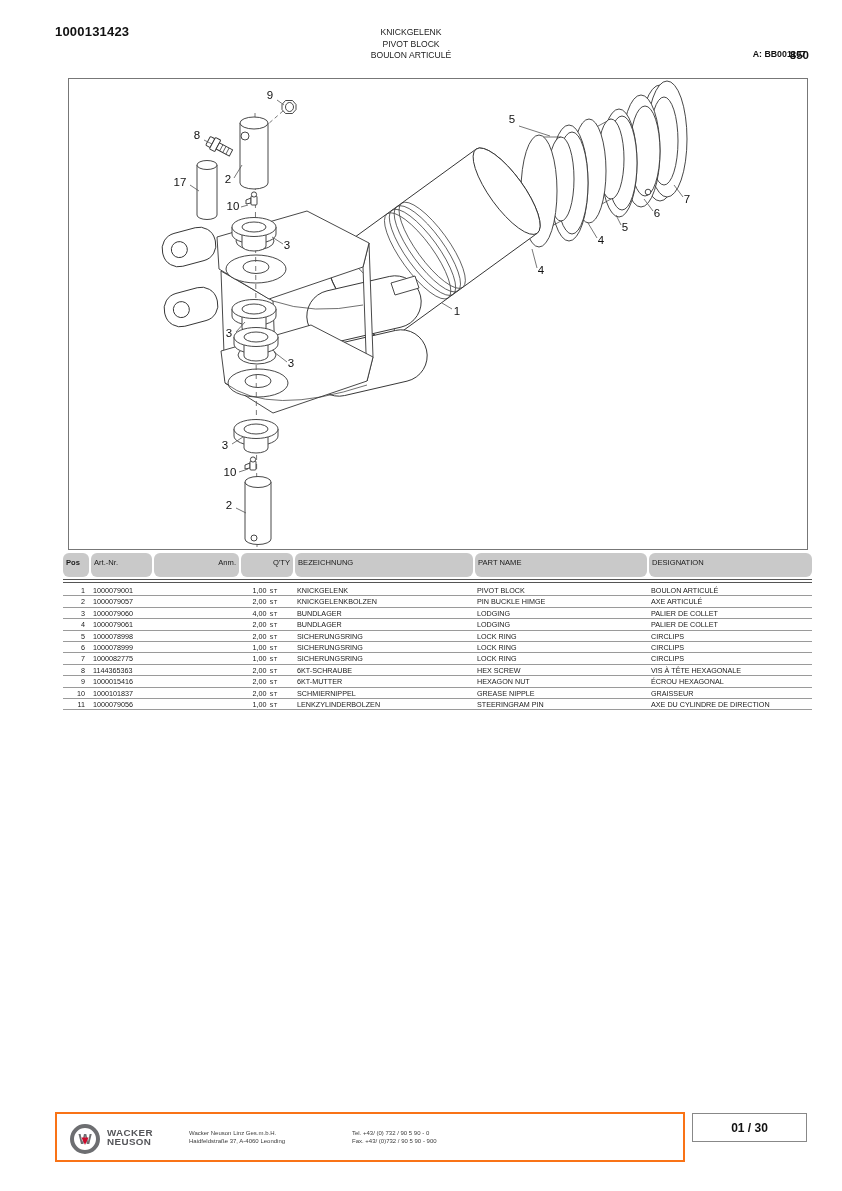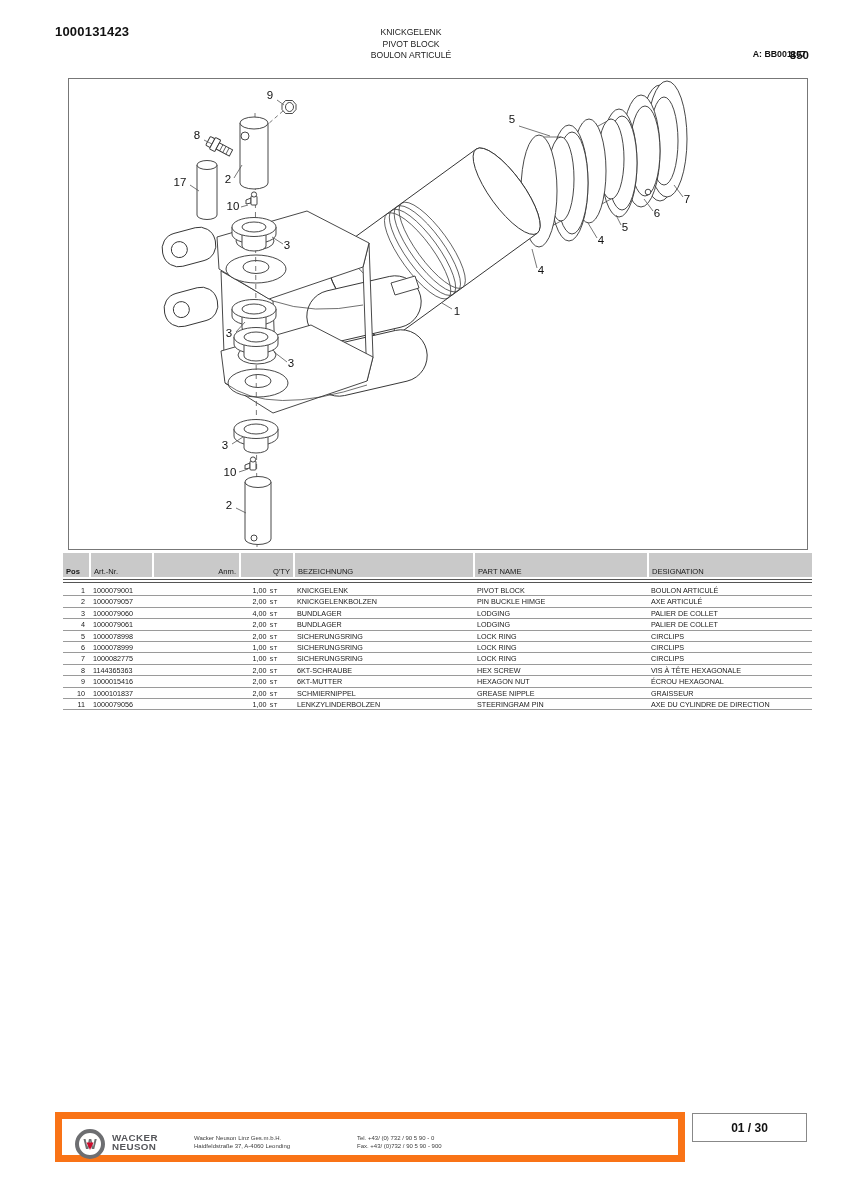--- a/index.html
+++ b/index.html
@@ -16,33 +16,33 @@
   .diagram-box { position:absolute; left:68px; top:78px; width:740px; height:472px; border:1px solid #777; background:#fff; }
   .diagram-box svg { display:block; }
   .part { stroke:#333; stroke-width:0.9; fill:#fff; stroke-linejoin:round; }
   .thin { stroke:#333; stroke-width:0.7; fill:none; }
   .callout-text { font-size:11.5px; fill:#111; font-family:"Liberation Sans",sans-serif; }
   .leader { stroke:#555; stroke-width:0.8; }
 
   
   .parts-table { position:absolute; left:63px; top:553px; width:749px; font-size:7.2px; color:#1a1a1a; }
   .tgrid { display:grid; grid-template-columns:26px 61px 85px 52px 178px 172px 163px; column-gap:2px; }
-  .thead .cell { background:#c9c9c9; height:15px; line-height:13px; font-size:7.6px; padding:12px 3px; white-space:nowrap; overflow:hidden; }
+  .thead .cell { background:#c9c9c9; height:24px; line-height:13px; font-size:7.6px; padding:3px 3px; white-space:nowrap; overflow:hidden;border-radius:6px; }
   .thead .c-pos { font-weight:bold; }
   .thead .c-anm, .thead .c-qty { text-align:right; }
   .dbl-rule { margin-top:2px; height:4px; border-top:1.2px solid #555; border-bottom:1.2px solid #555; }
   .tbody { margin-top:2px; }
   .trow { height:11.4px; line-height:11.4px; border-bottom:1px solid #9a9a9a; }
   .trow .cell { white-space:nowrap; overflow:hidden; padding:0 2px; }
   .cell-pos { text-align:right; padding-right:4px !important; }
   .cell-qty { display:flex; justify-content:center; align-items:baseline; gap:3px; padding-right:6px !important; }
   .cell-qty .unit { font-size:5.8px; letter-spacing:0.2px; }
 
   
-  .footer-box { position:absolute; left:55px; top:1112px; width:630px; height:50px; border:7px solid #f97316; background:#fff; }
+  .footer-box { position:absolute; left:55px; top:1112px; width:630px; height:50px; border:2px solid #f97316; background:#fff; }
   .page-box { position:absolute; left:692px; top:1113px; width:115px; height:29px; border:1px solid #888; display:flex; align-items:center; justify-content:center; font-size:12px; font-weight:bold; }
   .logo-wrap { position:absolute; left:10px; top:7px; width:36px; height:36px; }
   .brand { position:absolute; left:50px; top:14px; font-weight:bold; font-size:9.8px; line-height:9px; color:#55565a; letter-spacing:0.4px; }
   .addr { position:absolute; left:132px; top:16px; font-size:6px; line-height:7.5px; color:#3c3c3c; }
   .tels { position:absolute; left:295px; top:16px; font-size:6px; line-height:7.5px; color:#3c3c3c; }
 </style>
 </head>
 <body>
 
 <div class="doc-number">1000131423</div>

